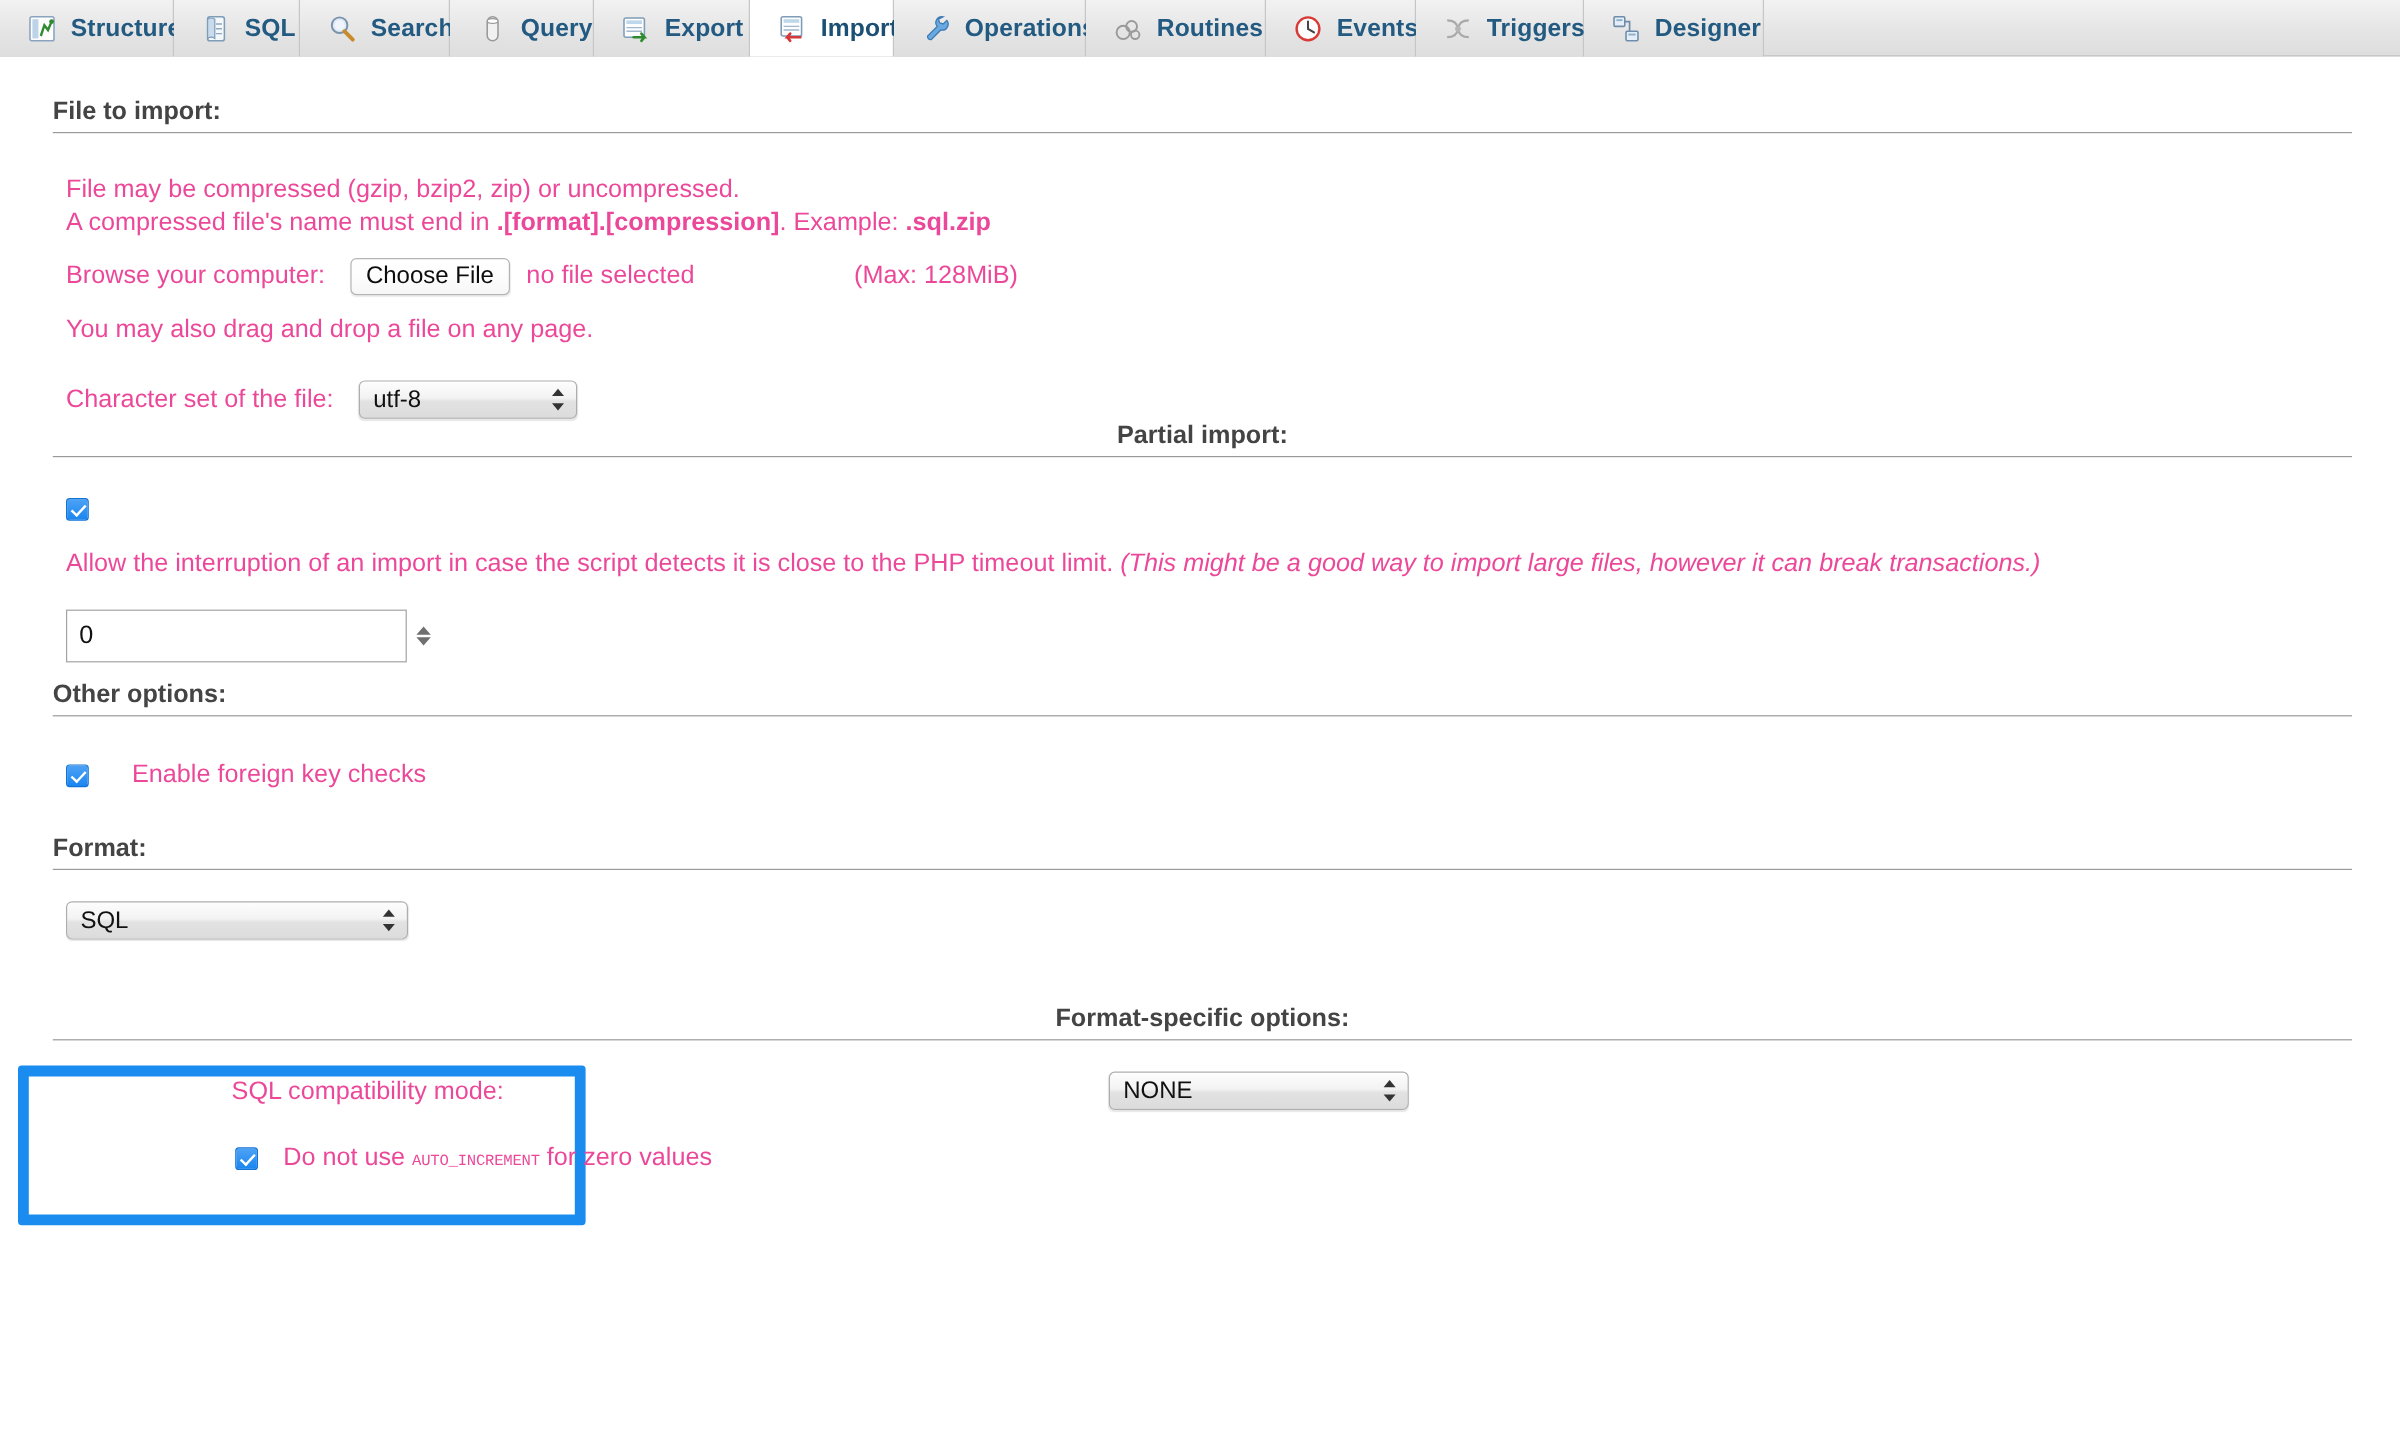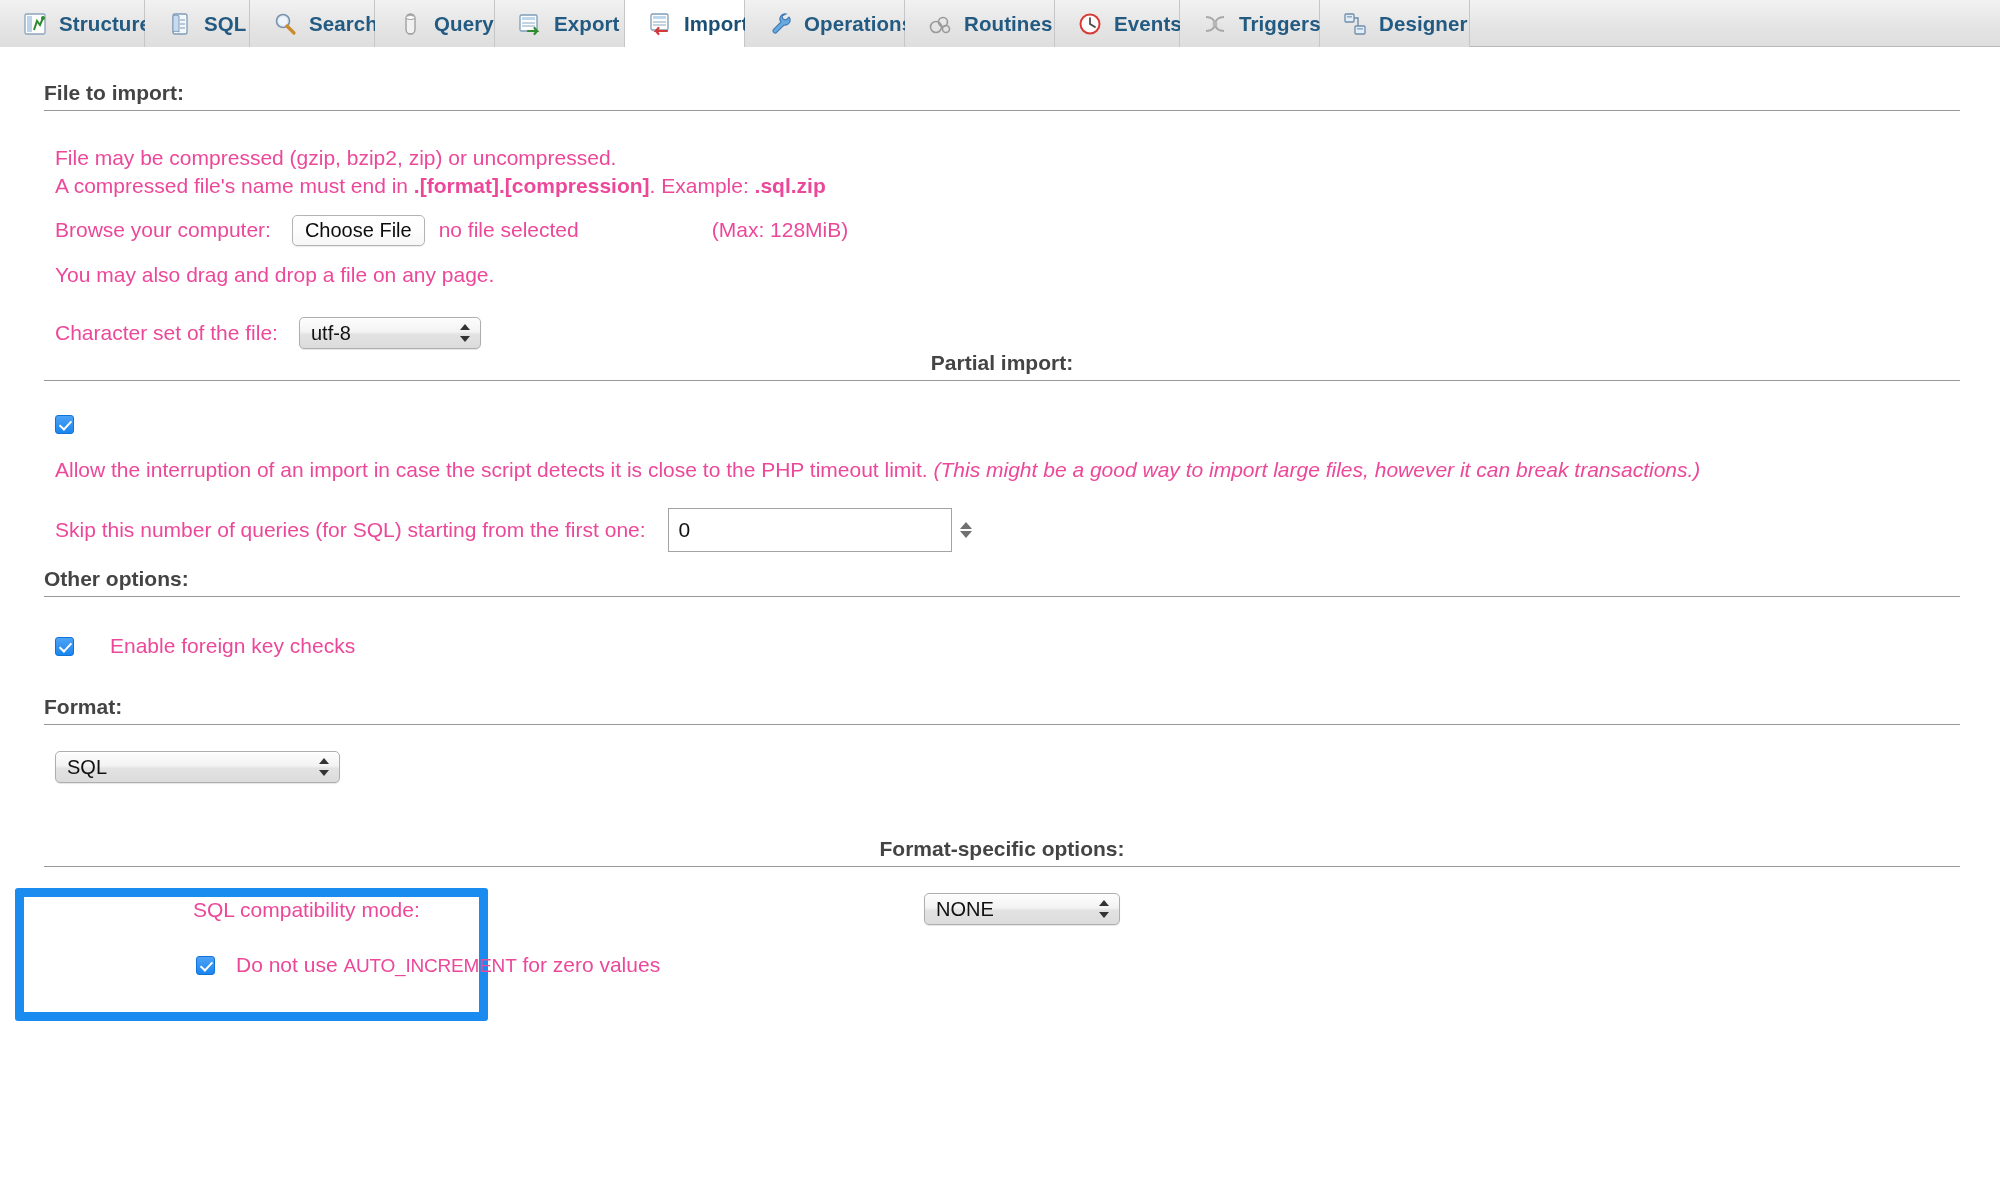--- a/index.html
+++ b/index.html
@@ -73,21 +73,21 @@
     background: #999999;
     width: 100%;
   }
   .body-text {
     font-size: 21px;
     color: #ec4899;
     line-height: 1.28;
   }
   .bold { font-weight: bold; }
   .ital { font-style: italic; }
-  .mono { font-family: Liberation Sans, sans-serif; font-size: 19px; letter-spacing: -.2px;}
+  .mono { font-family: Liberation Mono, monospace; font-size: 13px; letter-spacing: -.2px;}
 
   
   .cbx {
     width: 19px; height: 19px;
     border-radius: 3px;
     background: linear-gradient(to bottom, #4da2f5, #1a86f0);
     border: 1px solid #1273d6;
     display: inline-block;
     position: relative;
     vertical-align: middle;
@@ -381,21 +381,20 @@
   </div>
 
   <span class="cbx" style="position:absolute; left:55px; top:368px;"></span>
 
   <div class="body-text" style="position:absolute; left:55px; top:410px; white-space:nowrap;">
     <span>Allow the interruption of an import in case the script detects it is close to the PHP timeout limit.</span>
     <span class="ital">(This might be a good way to import large files, however it can break transactions.)</span>
   </div>
 
   <div class="row" style="position:absolute; left:55px; top:461px;">
-    <span class="body-text" style="margin-right:22px;">Skip this number of queries (for SQL) starting from the first one:</span>
     <span class="numwrap">
       <input type="text" value="0" style="">
       <span class="spin">
         <span class="up"></span>
         <span class="down"></span>
       </span>
     </span>
   </div>
 
   <div class="fieldset" style="position:absolute; left:44px; top:520px; width:1916px;">
@@ -420,21 +419,21 @@
     <span class="arrows"></span>
   </span>
 
   <div class="fieldset" style="position:absolute; left:44px; top:790px; width:1916px;text-align:center;">
     <div class="legend">Format-specific options:</div>
     <div class="hrule"></div>
   </div>
 
   <div class="body-text" style="position:absolute; left:193px; top:850px;">SQL compatibility mode:</div>
 
-  <span class="sel" style="position:absolute; left:924px; top:846px; width:196px;">
+  <span class="sel" style="position:absolute; left:924px; top:846px; width:250px;">
     <span>NONE</span>
     <span class="arrows"></span>
   </span>
 
   <div class="row" style="position:absolute; left:196px; top:905px; gap:21px;">
     <span class="cbx"></span>
     <span class="body-text">
       <span>Do not use </span><span class="mono">AUTO_INCREMENT</span><span> for zero values</span>
     </span>
   </div>

